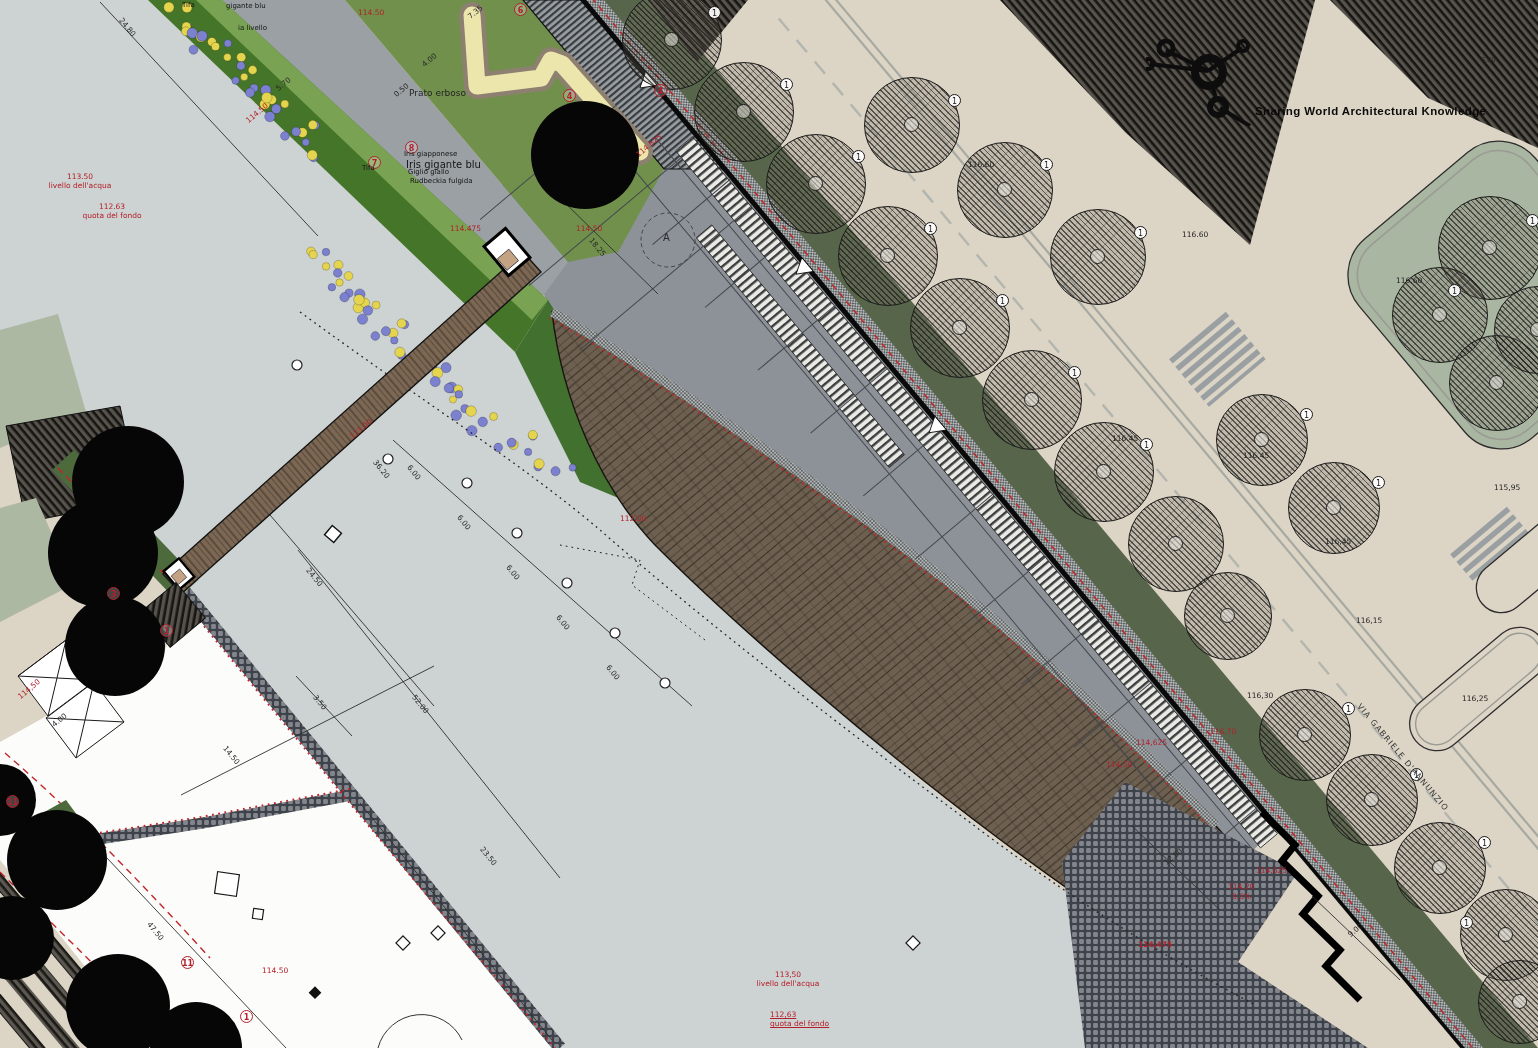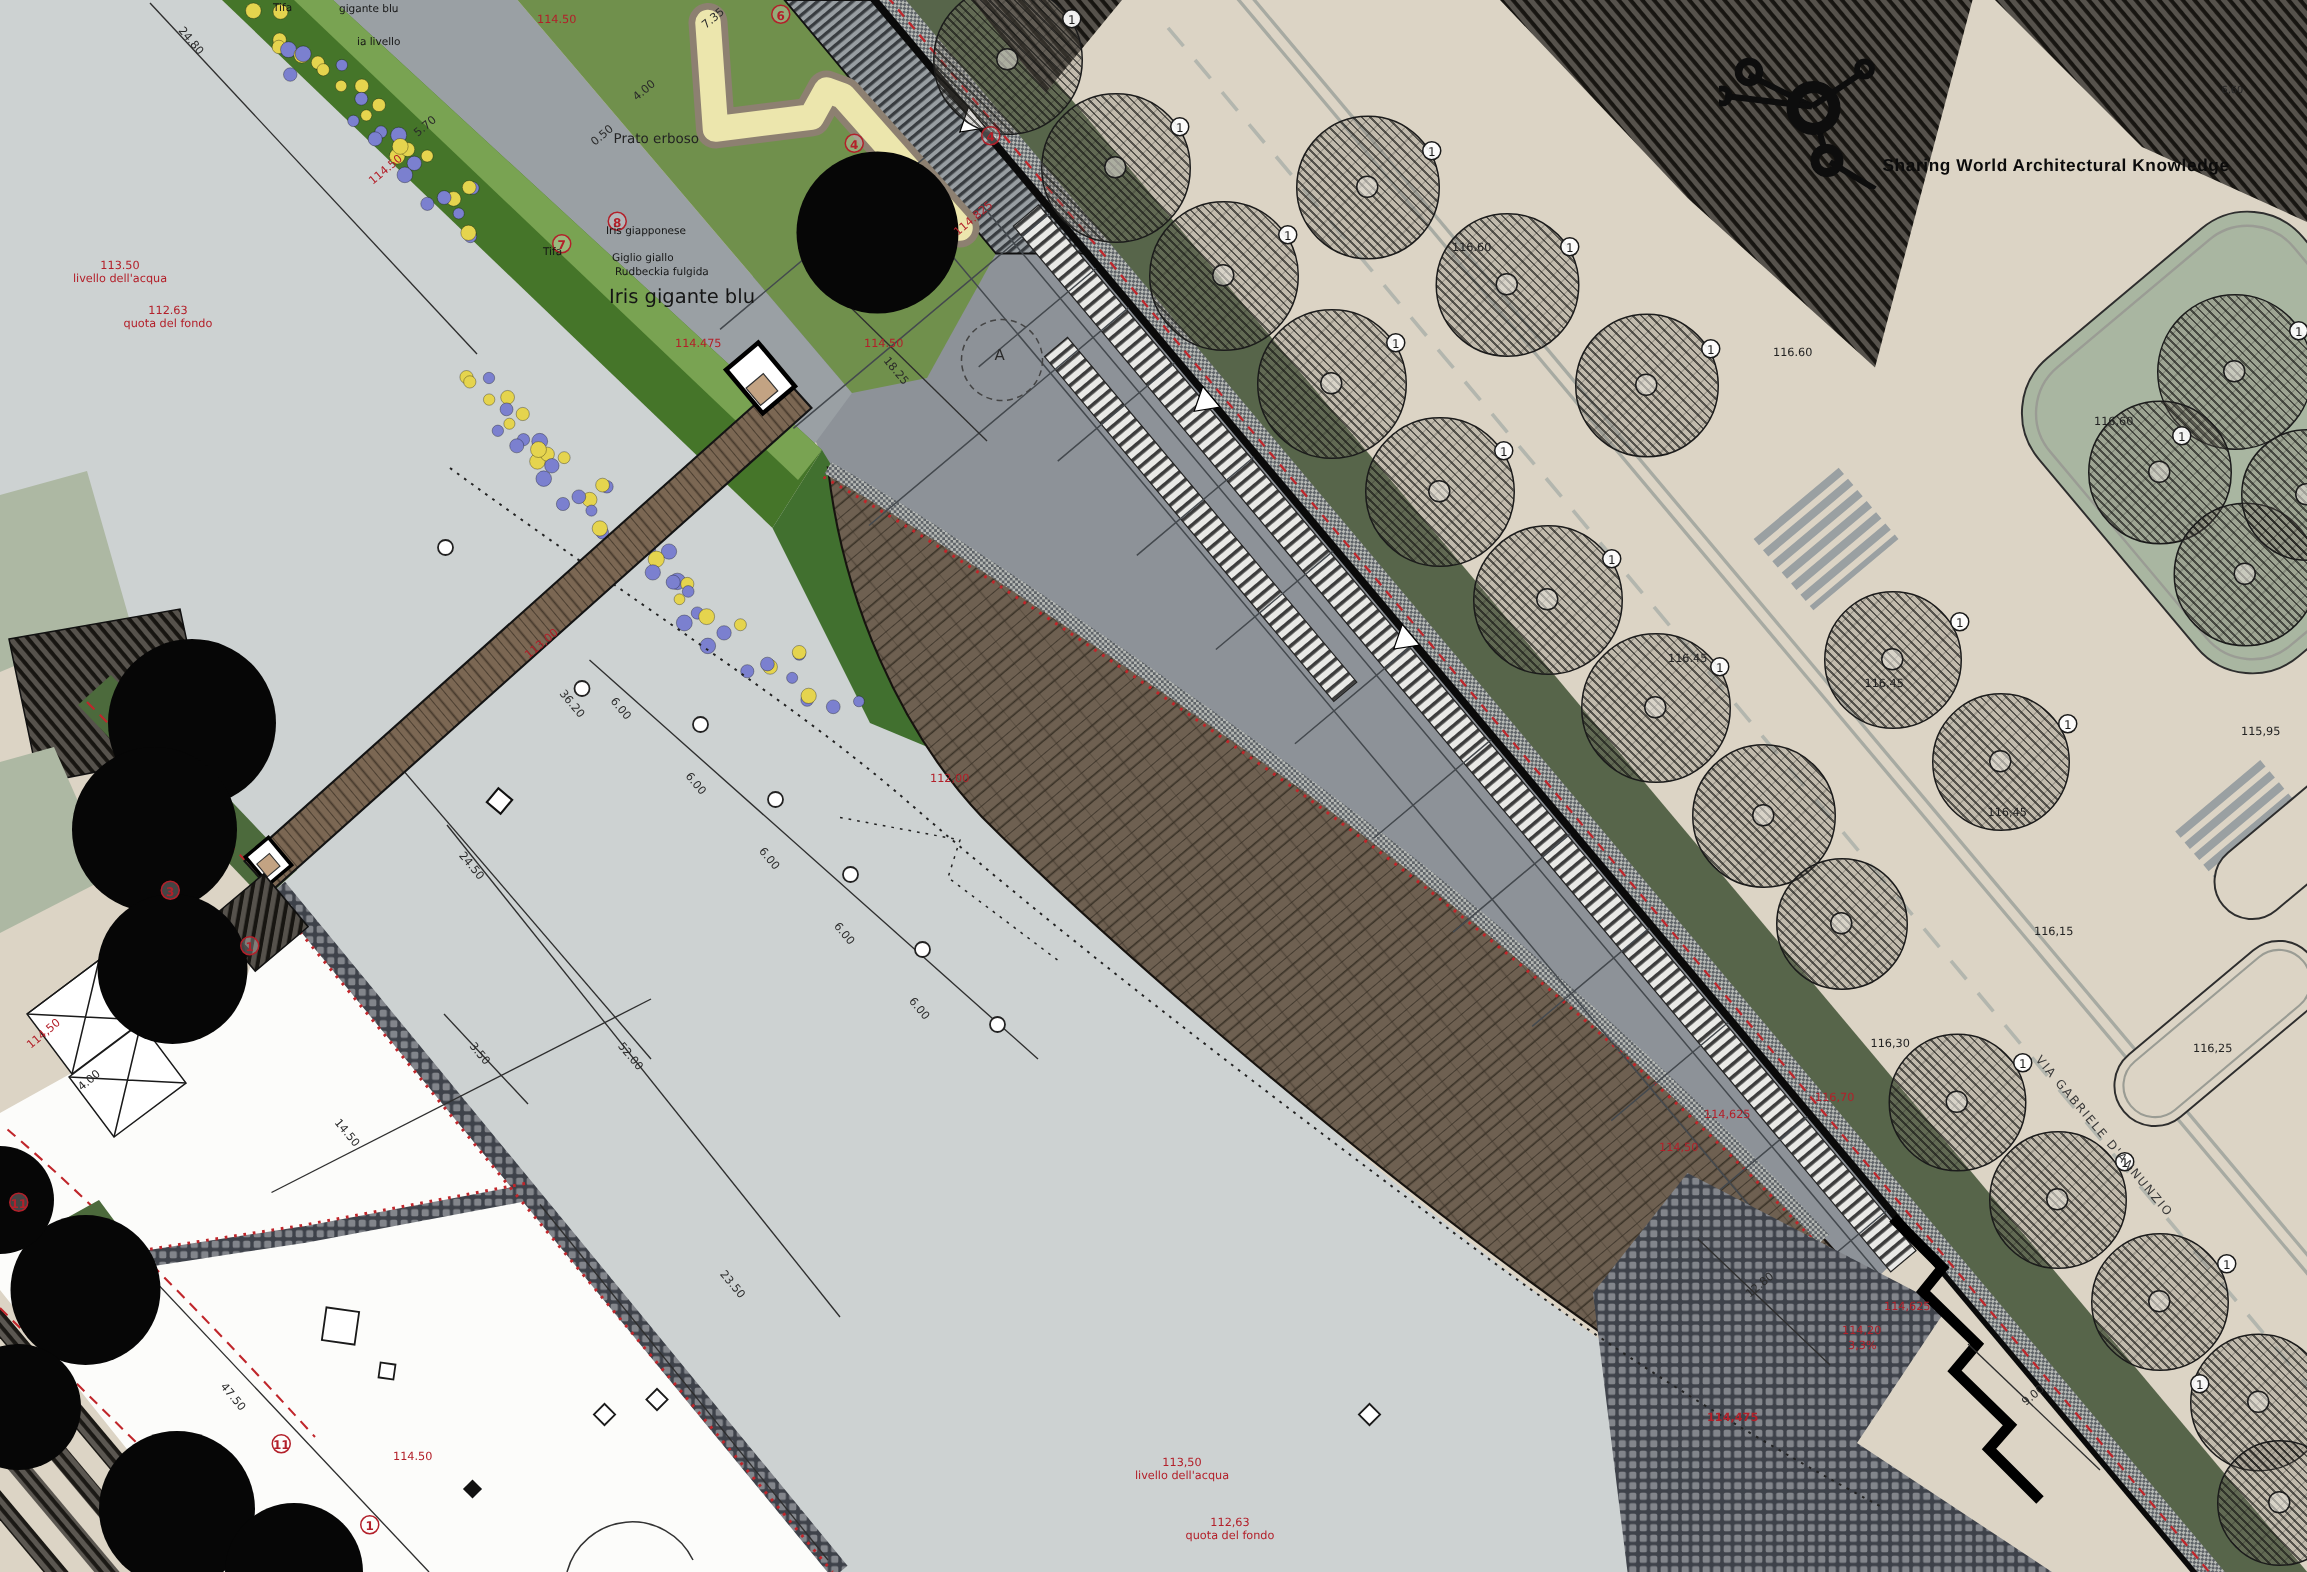--- a/index.html
+++ b/index.html
@@ -399,34 +399,34 @@
     <div class="lbl" style="left: 634px; top: 152px; transform: rotate(-40deg);">114.825</div>
     <div class="lbl" style="left: 244px; top: 118px; transform: rotate(-40deg);">114.50</div>
     <div class="lbl" style="left: 30px; top: 172px; width: 100px; text-align: center;">113.50
 livello dell'acqua</div>
     <div class="lbl" style="left: 62px; top: 202px; width: 100px; text-align: center;">112.63
 quota del fondo</div>
     <div class="lbl" style="left: 580px; top: 514px; margin-left: 40px;">112,00</div>
     <div class="lbl" style="left: 348px; top: 434px; transform: rotate(-40deg);">113,00</div>
     <div class="lbl" style="left: 738px; top: 970px; width: 100px; text-align: center;">113,50
 livello dell'acqua</div>
-    <div class="lbl" style="left: 770px; top: 1010px; width: 100px; text-align: center;">112,63
+    <div class="lbl" style="left: 770px; top: 1010px; width: 100px;  text-decoration: underline;">112,63
 quota del fondo</div>
     <div class="lbl" style="left: 262px; top: 966px;">114.50</div>
     <div class="lbl" style="left: 16px; top: 694px; transform: rotate(-40deg);">114,50</div>
     <div class="lbl" style="left: 1210px; top: 727px;">116,70</div>
     <div class="lbl" style="left: 1136px; top: 738px;">114,625</div>
     <div class="lbl" style="left: 1106px; top: 760px;">114,50</div>
     <div class="lbl" style="left: 1256px; top: 866px;">114,625</div>
     <div class="lbl" style="left: 1228px; top: 882px;">114,20</div>
     <div class="lbl" style="left: 1232px; top: 892px;">3,3%</div>
     <div class="lbl" style="left: 1138px; top: 940px; font-weight: bold;">114,475</div>
     <div class="lbl" style="left: 372px; top: 88px; color: rgb(35, 35, 35); font-size: 9px; margin-left: 37px;">Prato erboso</div>
     <div class="lbl" style="left: 404px; top: 150px; color: rgb(21, 21, 21); font-size: 7px;">Iris giapponese</div>
-    <div class="lbl" style="left: 406px; top: 159px; color: rgb(21, 21, 21); font-size: 13px; margin-top: 32px;">Iris gigante blu</div>
+    <div class="lbl" style="left: 406px; top: 159px; color: rgb(21, 21, 21); font-size: 10px;">Iris gigante blu</div>
     <div class="lbl" style="left: 408px; top: 168px; color: rgb(21, 21, 21); font-size: 7px;">Giglio giallo</div>
     <div class="lbl" style="left: 410px; top: 177px; color: rgb(21, 21, 21); font-size: 7px;">Rudbeckia fulgida</div>
     <div class="lbl" style="left: 362px; top: 164px; color: rgb(21, 21, 21); font-size: 7px;">Tifa</div>
     <div class="lbl" style="left: 182px; top: 1px; color: rgb(21, 21, 21); font-size: 7px;">Tifa</div>
     <div class="lbl" style="left: 226px; top: 2px; color: rgb(21, 21, 21); font-size: 7px;">gigante blu</div>
     <div class="lbl" style="left: 238px; top: 24px; color: rgb(21, 21, 21); font-size: 7px;">ia livello</div>
     <div class="lbl" style="left: 968px; top: 160px; color: rgb(35, 35, 35);">116.60</div>
     <div class="lbl" style="left: 1182px; top: 230px; color: rgb(35, 35, 35);">116.60</div>
     <div class="lbl" style="left: 1481px; top: 56px; color: rgb(35, 35, 35); font-size: 6.5px;">6,60</div>
     <div class="lbl" style="left: 1396px; top: 276px; color: rgb(35, 35, 35);">116,60</div>

